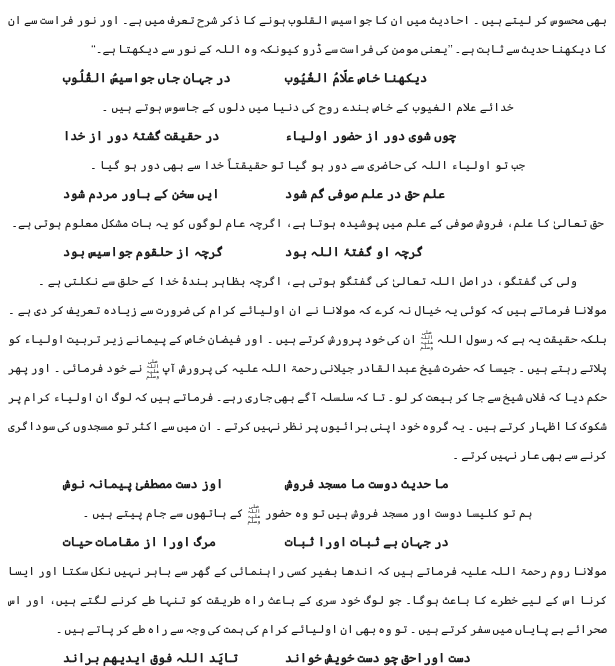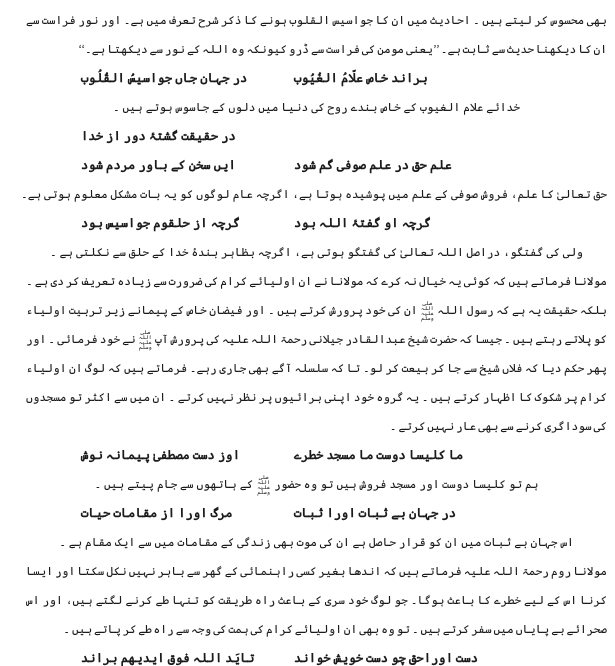--- a/index.html
+++ b/index.html
@@ -1,22 +1,22 @@
 <!DOCTYPE html>
 <html lang="ur" dir="rtl"><head>
 <meta charset="utf-8">
 <style>
   html, body { margin: 0; padding: 0; background: #ffffff; }
   body { width: 615px; height: 666px; overflow: hidden; }
   .page {
     box-sizing: border-box;
     width: 615px; height: 666px;
-    padding: 6px 8px 0 26px;
+    padding: 6px 8px 0 8px;
     direction: rtl;
-    font-family: Liberation Serif, serif;
+    font-family: Liberation Sans, sans-serif;
     color: #1b1b1b;
     background: #ffffff;
   }
   .para {
     font-size: 11.5px;
     line-height: 29px;
     text-align: justify;
     word-spacing: -1px;
   }
   .translation {
@@ -50,47 +50,48 @@
     font-weight: normal;
   }
 </style>
 </head>
 <body>
 
 <div class="page">
   <div>
       <div class="para">بھی محسوس کر لیتے ہیں ۔ احادیث میں ان کا جواسیس القلوب ہونے کا ذکر شرح تعرف میں ہے۔ اور نور فراست سے ان کا دیکھنا حدیث سے ثابت ہے۔ ’’یعنی مومن کی فراست سے ڈرو کیونکہ وہ اللہ کے نور سے دیکھتا ہے۔‘‘</div>
       <div class="couplet">
-        <span class="hemistich">براند خاص علّامُ الغُیُوب</span>
+        <span class="hemistich">دیکھنا خاص علّامُ الغُیُوب</span>
         <span class="hemistich">در جہان جاں جواسیسُ القُلُوب</span>
       </div>
       <div class="translation">خدائے علام الغیوب کے خاص بندے روح کی دنیا میں دلوں کے جاسوس ہوتے ہیں ۔</div>
       <div class="couplet">
+        <span class="hemistich">چوں شوی دور از حضور اولیاء</span>
         <span class="hemistich">در حقیقت گشتۂ دور از خدا</span>
       </div>
+      <div class="translation">جب تو اولیاء اللہ کی حاضری سے دور ہو گیا تو حقیقتاً خدا سے بھی دور ہو گیا ۔</div>
       <div class="couplet">
         <span class="hemistich">علم حق در علم صوفی گم شود</span>
         <span class="hemistich">ایں سخن کے باور مردم شود</span>
       </div>
       <div class="translation">حق تعالیٰ کا علم، فروش صوفی کے علم میں پوشیدہ ہوتا ہے، اگرچہ عام لوگوں کو یہ بات مشکل معلوم ہوتی ہے۔</div>
       <div class="couplet">
         <span class="hemistich">گرچہ او گفتۂ اللہ بود</span>
         <span class="hemistich">گرچہ از حلقوم جواسیس بود</span>
       </div>
       <div class="translation">ولی کی گفتگو، دراصل اللہ تعالیٰ کی گفتگو ہوتی ہے، اگرچہ بظاہر بندۂ خدا کے حلق سے نکلتی ہے ۔</div>
       <div class="para">مولانا فرماتے ہیں کہ کوئی یہ خیال نہ کرے کہ مولانا نے ان اولیائے کرام کی ضرورت سے زیادہ تعریف کر دی ہے ۔ بلکہ حقیقت یہ ہے کہ رسول اللہ <span class="honorific">صلی اللہ علیہ وسلم</span> ان کی خود پرورش کرتے ہیں ۔ اور فیضان خاص کے پیمانے زیر تربیت اولیاء کو پلاتے رہتے ہیں ۔ جیسا کہ حضرت شیخ عبدالقادر جیلانی رحمۃ اللہ علیہ کی پرورش آپ <span class="honorific">صلی اللہ علیہ وسلم</span> نے خود فرمائی ۔ اور پھر حکم دیا کہ فلاں شیخ سے جا کر بیعت کر لو۔ تا کہ سلسلہ آگے بھی جاری رہے۔ فرماتے ہیں کہ لوگ ان اولیاء کرام پر شکوک کا اظہار کرتے ہیں ۔ یہ گروہ خود اپنی برائیوں پر نظر نہیں کرتے ۔ ان میں سے اکثر تو مسجدوں کی سوداگری کرنے سے بھی عار نہیں کرتے ۔</div>
       <div class="couplet">
-        <span class="hemistich">ما کلیسا دوست ما مسجد خطرے</span>
+        <span class="hemistich">ما حدیث دوست ما مسجد فروش</span>
         <span class="hemistich">اوز دست مصطفیٰ پیمانہ نوش</span>
       </div>
       <div class="translation">ہم تو کلیسا دوست اور مسجد فروش ہیں تو وہ حضور <span class="honorific">صلی اللہ علیہ وسلم</span> کے ہاتھوں سے جام پیتے ہیں ۔</div>
       <div class="couplet">
         <span class="hemistich">در جہان بے ثبات اورا ثبات</span>
         <span class="hemistich">مرگ اورا از مقامات حیات</span>
       </div>
-      <div class="translation">اس جہان بے ثبات میں ان کو قرار حاصل ہے ان کی موت بھی زندگی کے مقامات میں سے ایک مقام ہے ۔</div>
       <div class="para">مولانا روم رحمۃ اللہ علیہ فرماتے ہیں کہ اندھا بغیر کسی راہنمائی کے گھر سے باہر نہیں نکل سکتا اور ایسا کرنا اس کے لیے خطرے کا باعث ہوگا۔ جو لوگ خود سری کے باعث راہ طریقت کو تنہا طے کرنے لگتے ہیں، اور اس صحرائے بے پایاں میں سفر کرتے ہیں ۔ تو وہ بھی ان اولیائے کرام کی ہمت کی وجہ سے راہ طے کر پاتے ہیں ۔</div>
       <div class="couplet">
         <span class="hemistich">دست اوراحق چو دست خویش خواند</span>
         <span class="hemistich">تایَد اللہ فوق ایدیھم براند</span>
       </div>
     </div>
 </div>
 
 </body></html>

